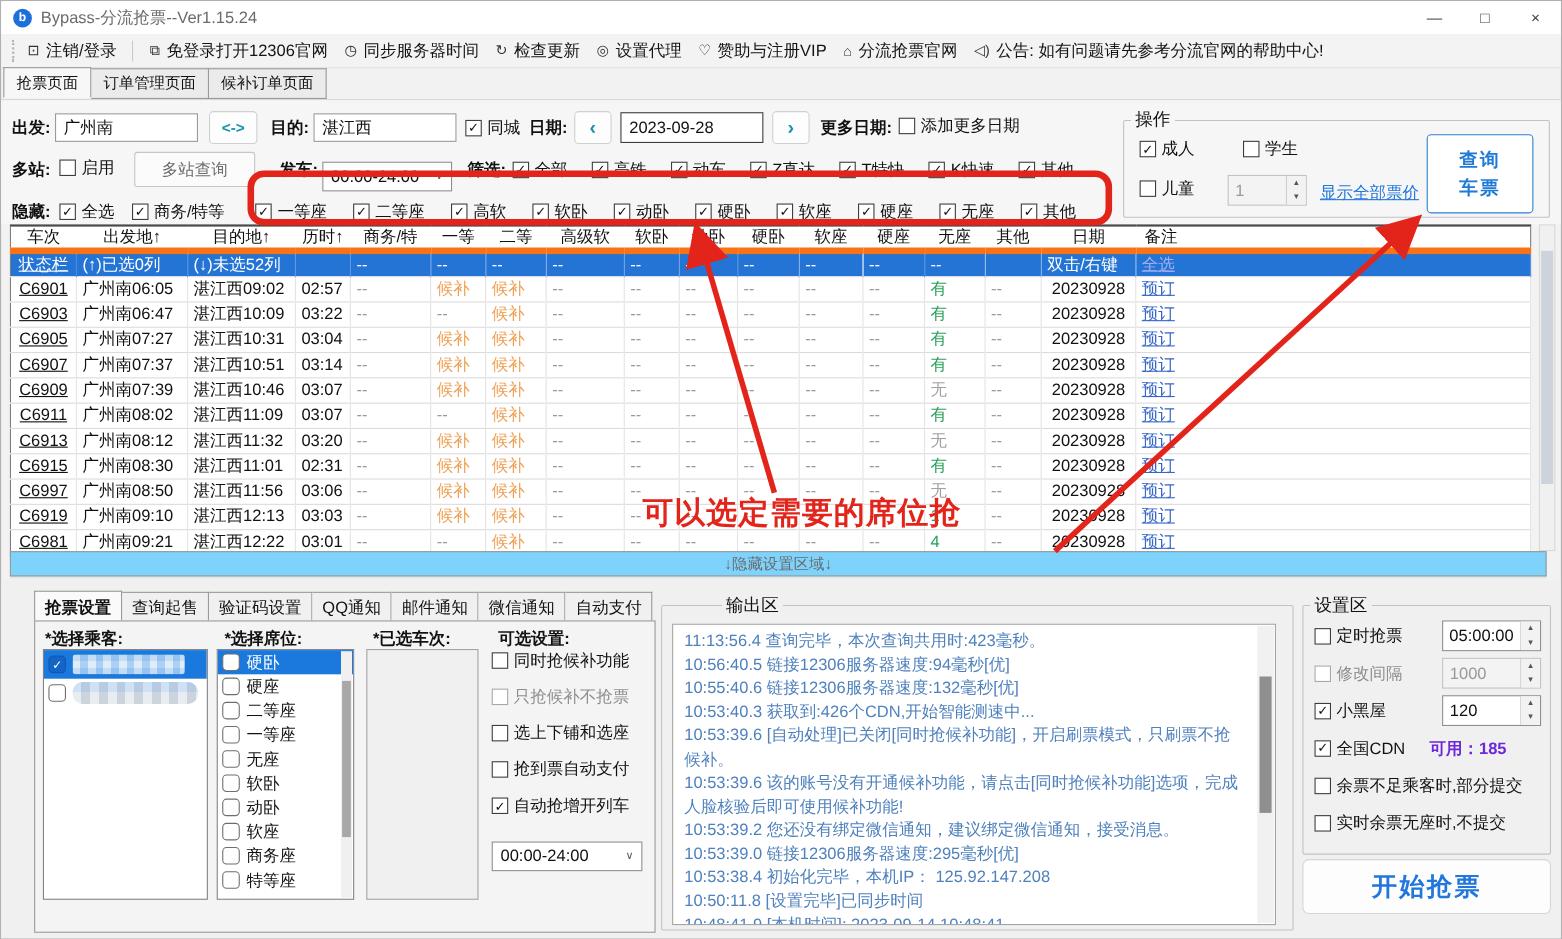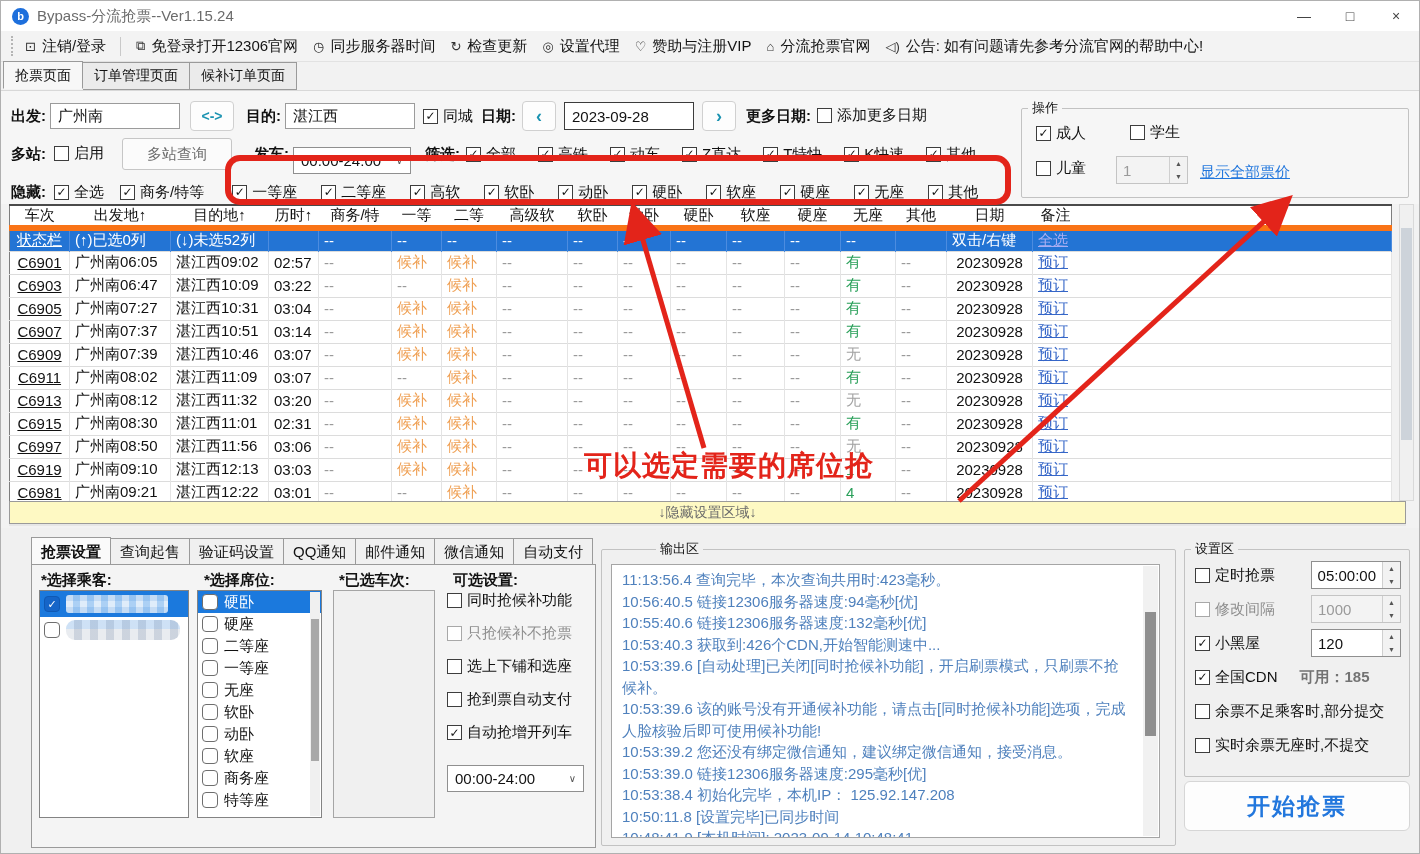--- a/index.html
+++ b/index.html
@@ -40,21 +40,21 @@
   .dislb{color:#8e8e8e;}
   
   .spin{display:inline-flex;border:1px solid #8f8f8f;background:#fff;height:28px;box-sizing:border-box;}
   .spin .val{display:flex;align-items:center;padding:0 6px;font-size:15px;color:#111;min-width:40px;}
   .spin .btns{width:17px;border-left:1px solid #cfcfcf;display:flex;flex-direction:column;}
   .spin .btns span{flex:1;display:flex;align-items:center;justify-content:center;font-size:7px;color:#555;background:#f2f2f2;}
   .spin.dis{border-color:#c4c4c4;background:#f3f3f3;}
   .spin.dis .val{color:#9a9a9a;}
   
   fieldset{border:1px solid #c2c2c2;border-radius:2px;margin:0;padding:0;}
-  legend{font-size:13px;color:#111;padding:0 4px;margin-left:6px;}
+  legend{font-size:16px;color:#111;padding:0 4px;margin-left:6px;}
   .opfs{position:absolute;left:1020px;top:98px;width:388px;height:99px;box-sizing:border-box;background:transparent;}
   .oprel{position:relative;height:100%;}
   .qbtn{position:absolute;right:14px;top:2px;width:97px;height:72px;background:#fff;border:1px solid #2e81d6;border-radius:4px;display:flex;flex-direction:column;align-items:center;justify-content:center;color:#1e7ad6;font-size:17px;font-weight:bold;letter-spacing:2px;line-height:1.5;box-sizing:border-box;}
   .pricelink{color:#2277dd;text-decoration:underline;font-size:15px;}
   
   .grid{position:absolute;left:8px;top:203px;}
   table{border-collapse:collapse;table-layout:fixed;width:1382px;background:#fff;font-size:15px;border:1px solid #7e7e7e;border-top:2px solid #4a4a4a;}
   thead th{height:19px;font-weight:normal;color:#111;border-bottom:6px solid #f97316;background:#fff;text-align:center;overflow:hidden;white-space:nowrap;padding:0 2px;}
   thead th.lft{text-align:left;padding-left:8px;}
   td{height:23px;border-right:1px solid #e4e4e4;border-top:1px solid #dcdcdc;padding:0 5px;white-space:nowrap;overflow:hidden;box-sizing:border-box;}
@@ -66,21 +66,21 @@
   .c-none{color:#a2a2a2;}
   .c-date{color:#111;text-align:center;}
   .c-book a,.c-book{color:#3566c8;}
   .c-book span{text-decoration:underline;}
   tr.status td{background:#2374d4;color:#fff;border-right:1px solid #4c8cdf;border-top:1px solid #2374d4;}
   tr.status td.c-train{color:#fff;text-decoration:underline;}
   tr.status td .sel-all{color:#a9aef2;text-decoration:underline;}
   .vscroll{position:absolute;left:1390px;top:0px;width:15px;height:297px;background:#f0f0f0;border:1px solid #d9d9d9;box-sizing:border-box;}
   .vthumb{position:absolute;left:1px;top:23px;width:11px;height:212px;background:#cdd3da;}
   
-  .hidebar{position:absolute;left:8px;top:500px;width:1397px;height:23px;border:1px solid #9a9a9a;background:#fef9c3;box-shadow:0 2px 0 #e6e6e6;display:flex;align-items:center;justify-content:center;font-size:14px;color:#6b6b6b;box-sizing:border-box;}
+  .hidebar{position:absolute;left:8px;top:500px;width:1397px;height:23px;border:1px solid #9a9a9a;background:#7dd3fc;box-shadow:0 2px 0 #e6e6e6;display:flex;align-items:center;justify-content:center;font-size:14px;color:#6b6b6b;box-sizing:border-box;}
   
   .bottom{position:absolute;left:0;top:527px;width:100%;height:327px;background:#f0f0f0;}
   .btabs{position:absolute;left:30px;top:10px;display:flex;font-size:15px;}
   .btab{padding:4px 9px;background:#f0f0f0;border:1px solid #9a9a9a;border-left:none;color:#111;}
   .btab:first-child{border-left:1px solid #9a9a9a;}
   .btab.act{background:#fafafa;border-bottom:1px solid #fafafa;position:relative;top:-1px;padding-top:5px;font-weight:bold;}
   .lbox{position:absolute;left:30px;top:36px;width:565px;height:284px;border:1px solid #9a9a9a;background:#f4f4f4;box-sizing:border-box;}
   .collabel{position:absolute;font-size:15px;font-weight:bold;color:#111;top:43px;}
   .listbox{position:absolute;top:62px;height:228px;border:1px solid #838383;background:#fff;box-sizing:border-box;overflow:hidden;}
   .pl-item{height:26px;display:flex;align-items:center;gap:6px;padding-left:4px;}
@@ -104,21 +104,21 @@
   .outfs{position:absolute;left:600px;top:12px;width:575px;height:306px;box-sizing:border-box;padding-left:48px;}
   .logbox{position:absolute;left:9px;top:6px;width:549px;height:274px;border:1px solid #a5a5a5;background:#fff;box-sizing:border-box;overflow:hidden;}
   .logpad{padding:4px 26px 0 10px;}
   .logline{font-size:15px;line-height:21.5px;color:#4f81bd;}
   .lscroll{position:absolute;right:1px;top:1px;width:15px;height:270px;background:#f1f1f1;}
   .lsthumb{position:absolute;left:2px;top:46px;width:11px;height:124px;background:#8f8f8f;}
   
   .setfs{position:absolute;left:1183px;top:12px;width:226px;height:237px;box-sizing:border-box;}
   .setrow{position:relative;height:34px;display:flex;align-items:center;padding-left:10px;}
   .setrow .ctrl{margin-left:auto;margin-right:8px;}
-  .cdn-avail{font-size:15px;font-weight:bold;color:#737373;margin-left:22px;}
+  .cdn-avail{font-size:15px;font-weight:bold;color:#6d28d9;margin-left:22px;}
   .startbtn{position:absolute;left:1183px;top:253px;width:226px;height:50px;background:#fdfdfd;border:1px solid #d6d6d6;border-radius:6px;display:flex;align-items:center;justify-content:center;color:#2277dd;font-size:23px;font-weight:bold;letter-spacing:2px;box-sizing:border-box;}
   
   .overlay{position:absolute;left:0;top:0;width:1420px;height:854px;pointer-events:none;z-index:50;}
   .redtip{position:absolute;left:583px;top:446px;z-index:51;color:#e3241a;font-size:28px;font-weight:bold;letter-spacing:1px;pointer-events:none;white-space:nowrap;}
 </style>
 </head>
 <body>
 
 <div class="window">
 
@@ -312,20 +312,24 @@
             <span>儿童</span>
           </span></span>
       <span class="spin dis" style="position:absolute;left:94px;top:39px;">
         <span class="val">1</span>
         <span class="btns">
             <span>▲</span>
             <span>▼</span>
           </span>
       </span>
       <span class="pricelink" style="position:absolute;left:178px;top:46px;">显示全部票价</span>
+      <div class="qbtn">
+        <span>查询</span>
+        <span>车票</span>
+      </div>
     </div>
   </fieldset>
 
   <div class="grid">
     <table>
       <colgroup id="cols">
           <col style="width: 60px;">
           <col style="width: 101px;">
           <col style="width: 98px;">
           <col style="width: 50px;">

